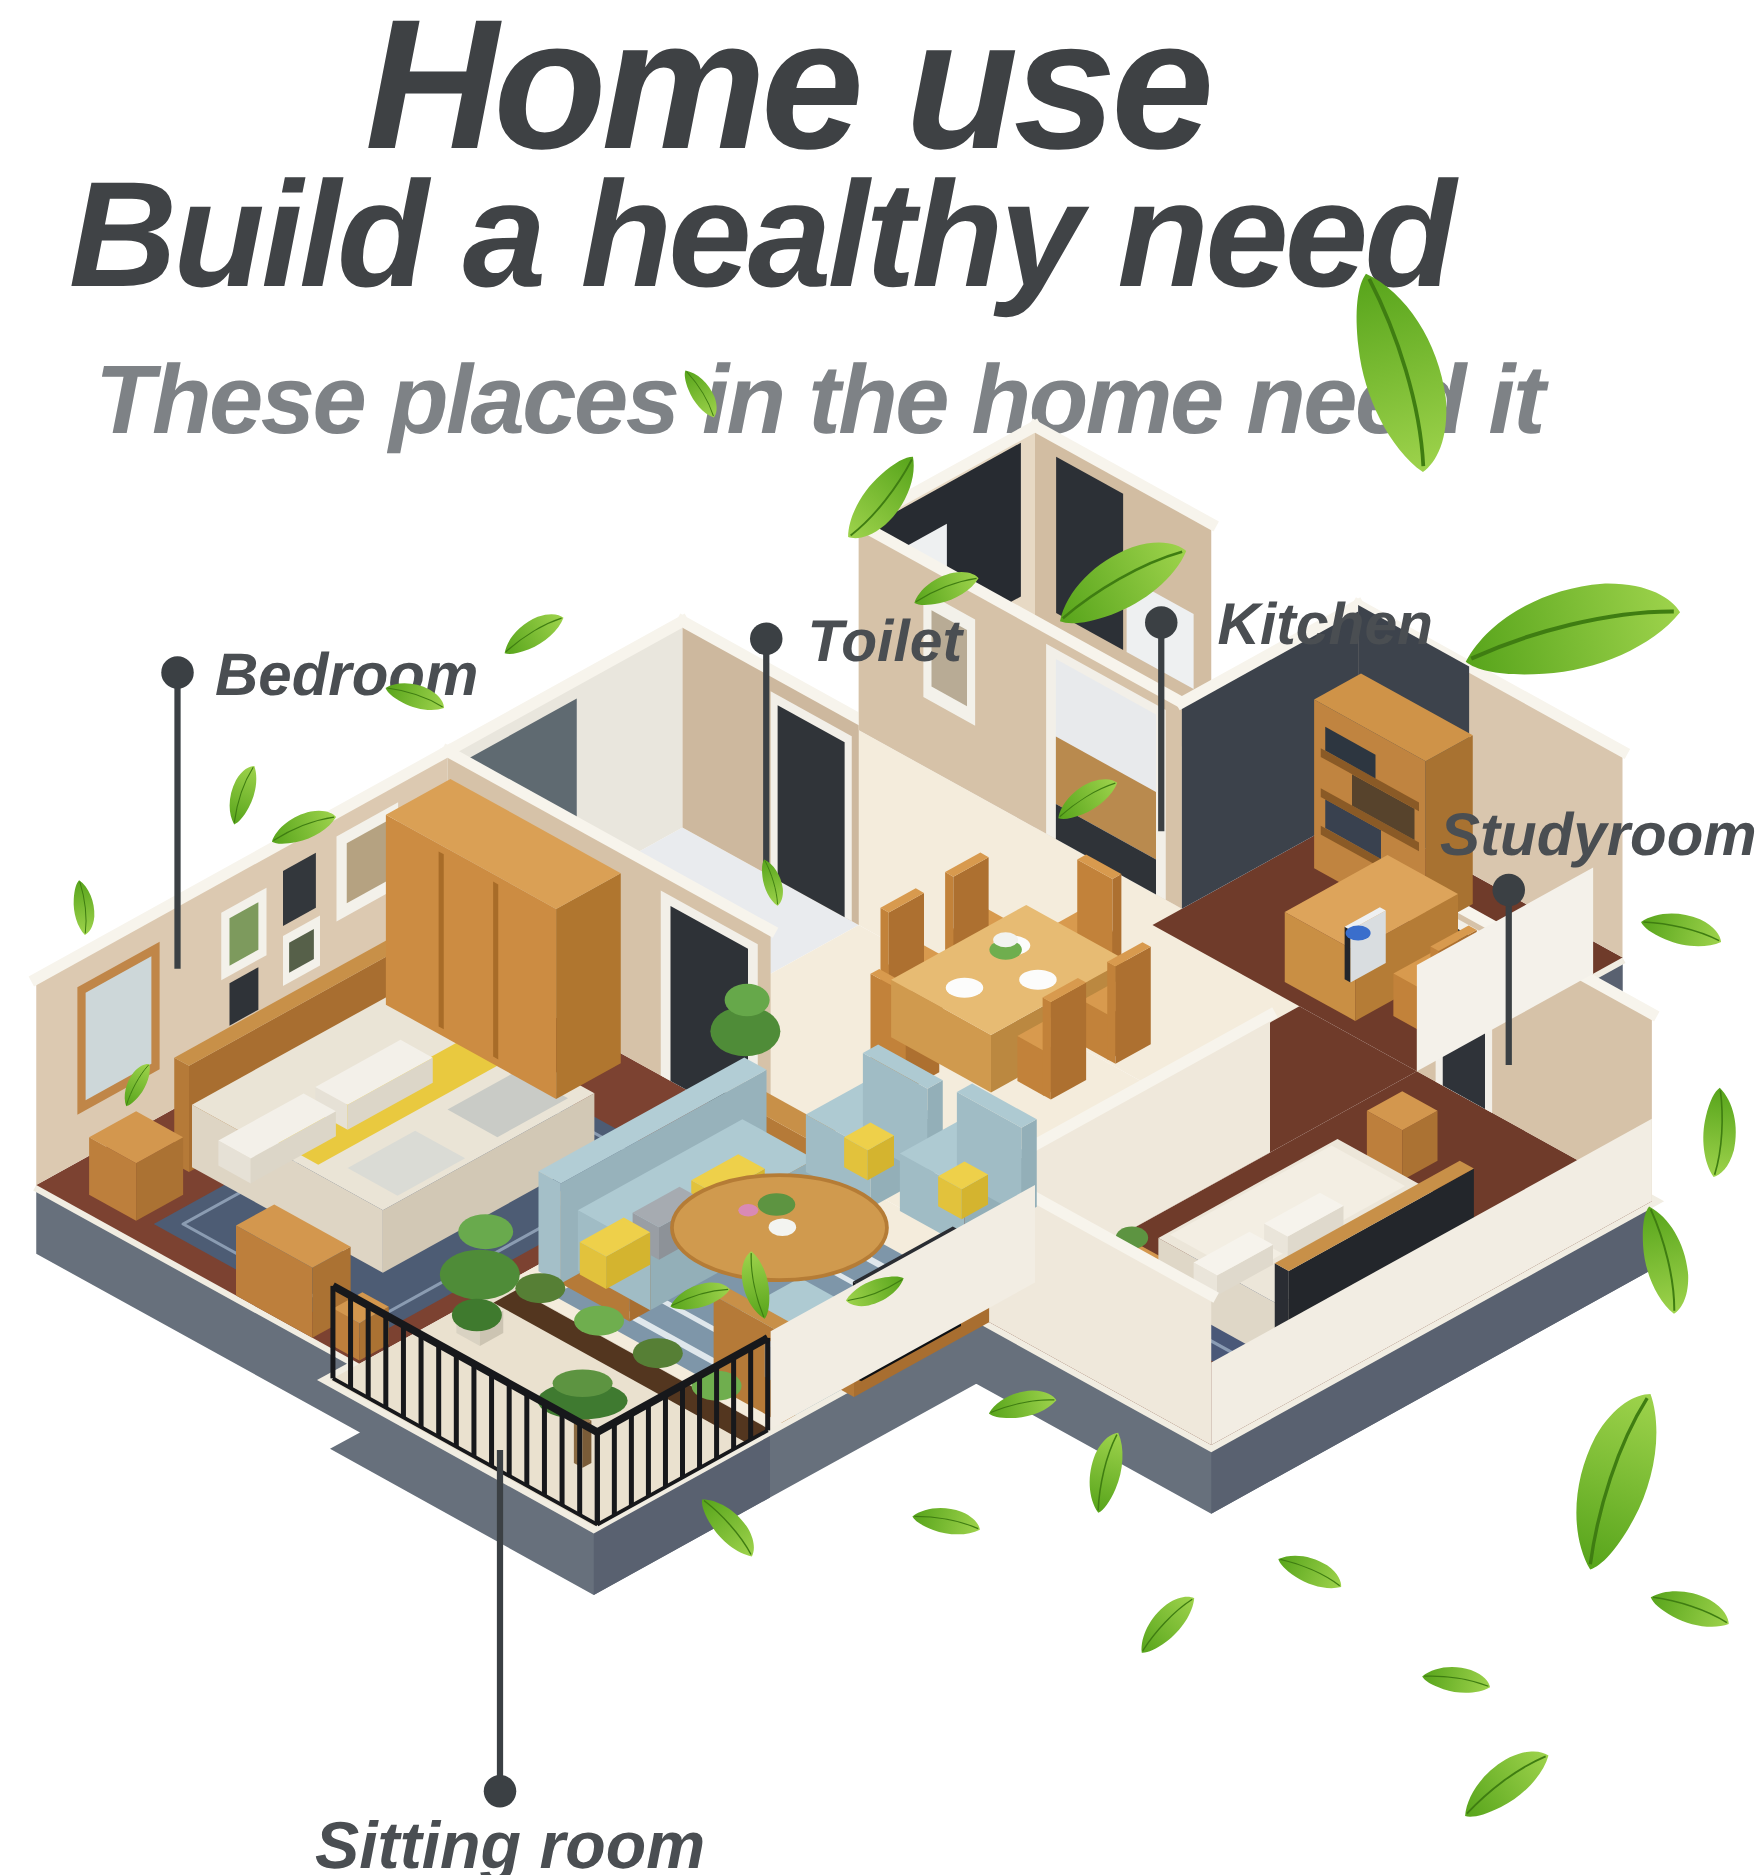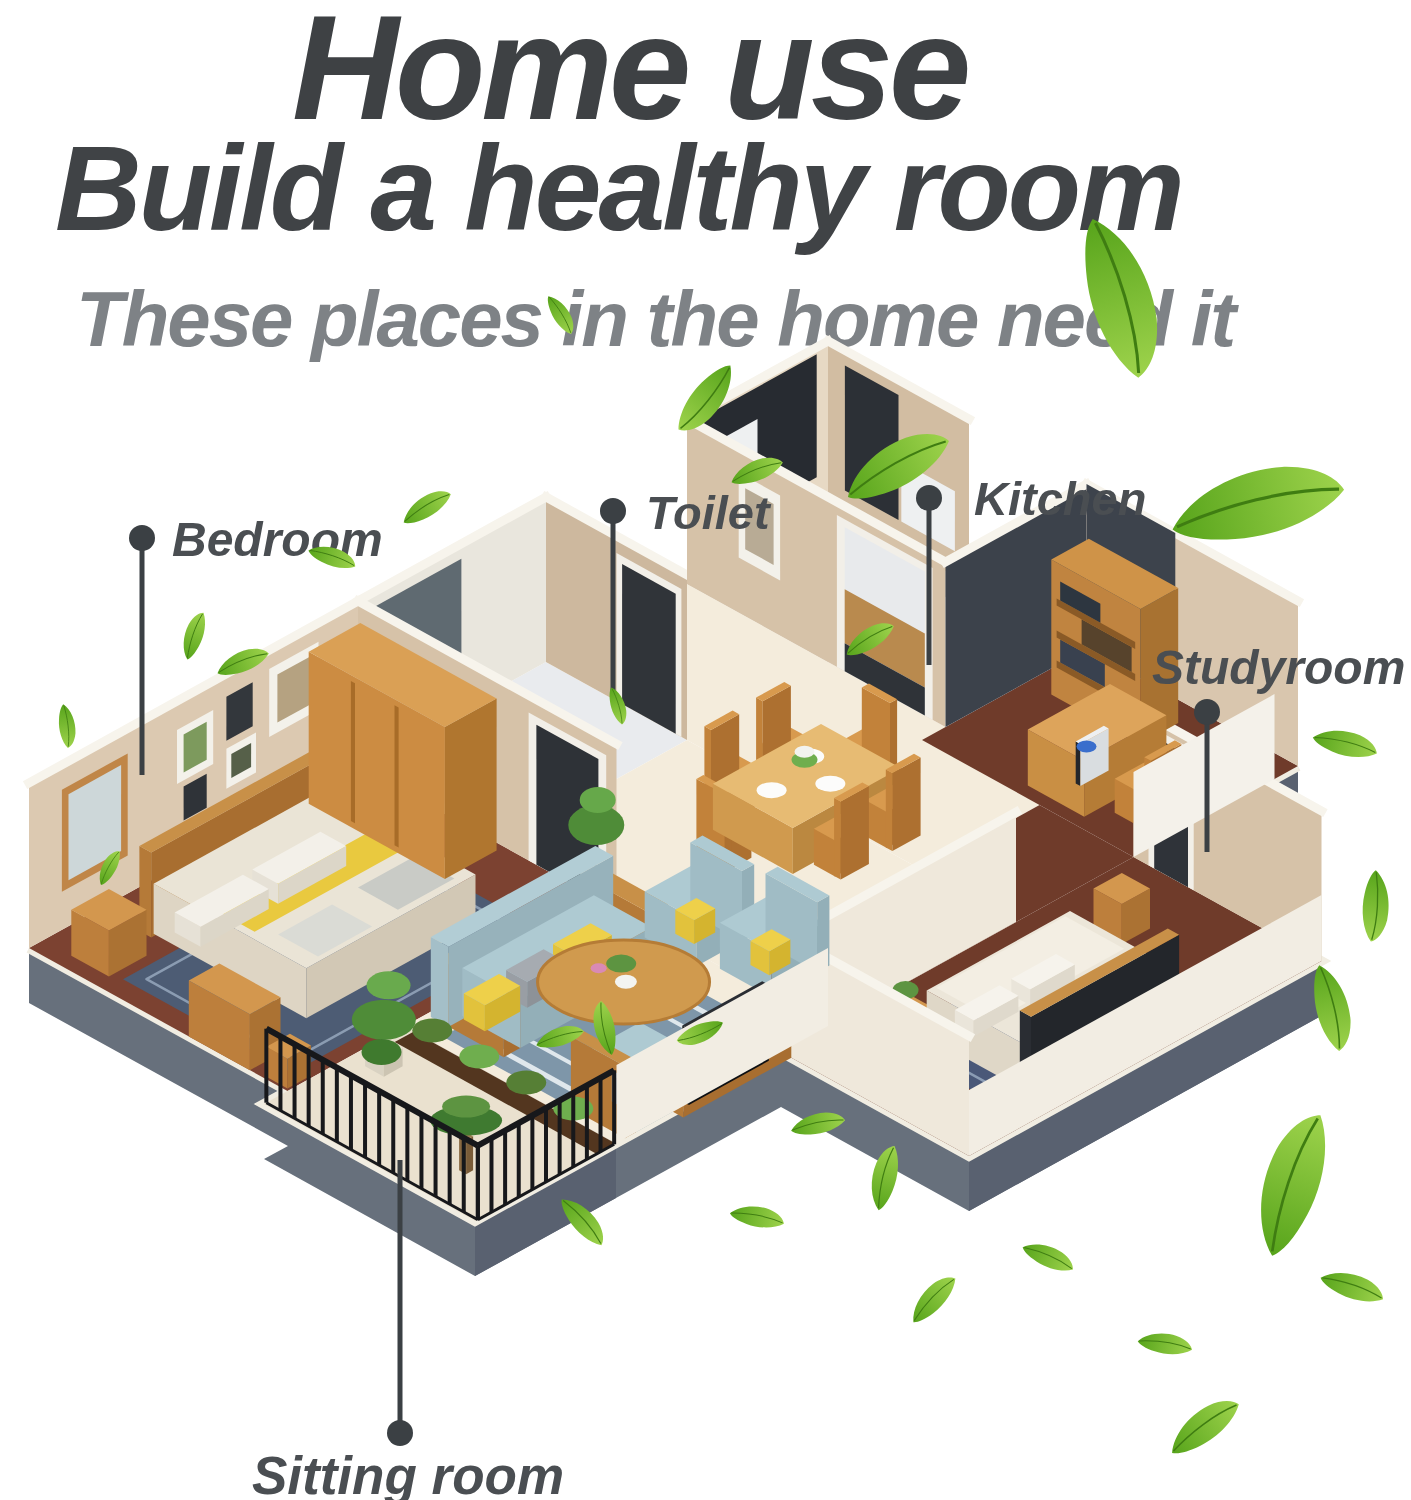--- a/index.html
+++ b/index.html
@@ -12,21 +12,21 @@
   #title3{left:76px;top:280px;font-size:78px;letter-spacing:-2px;color:#7e8286;}
   #scene{position:absolute;left:0;top:0;}
   text.callout{font-family:"Liberation Sans",sans-serif;font-weight:bold;font-style:italic;
                fill:#4a4e52;}
 </style>
 </head>
 <body>
 
 <div id="page">
   <div id="title1" class="hline">Home use</div>
-  <div id="title2" class="hline">Build a healthy room</div>
+  <div id="title2" class="hline">Build a healthy need</div>
   <div id="title3" class="hline">These places in the home need it</div>
   <svg id="scene" width="1411" height="1500" viewBox="0 0 1411 1500">
     <defs>
       <linearGradient id="leafGrad" x1="0" y1="0" x2="1" y2="0">
         <stop offset="0" stop-color="#57a41b"></stop>
         <stop offset="1" stop-color="#9ed34c"></stop>
       </linearGradient>
       <g id="leafShape">
         <path d="M-55,2 C -40,-16 -10,-26 20,-22 C 42,-18 52,-8 55,0 C 38,14 8,20 -18,16 C -38,13 -50,8 -55,2 Z" fill="url(#leafGrad)"></path>
         <path d="M-52,1 C -20,-6 20,-8 52,-1" fill="none" stroke="#3f7d12" stroke-width="2"></path>

